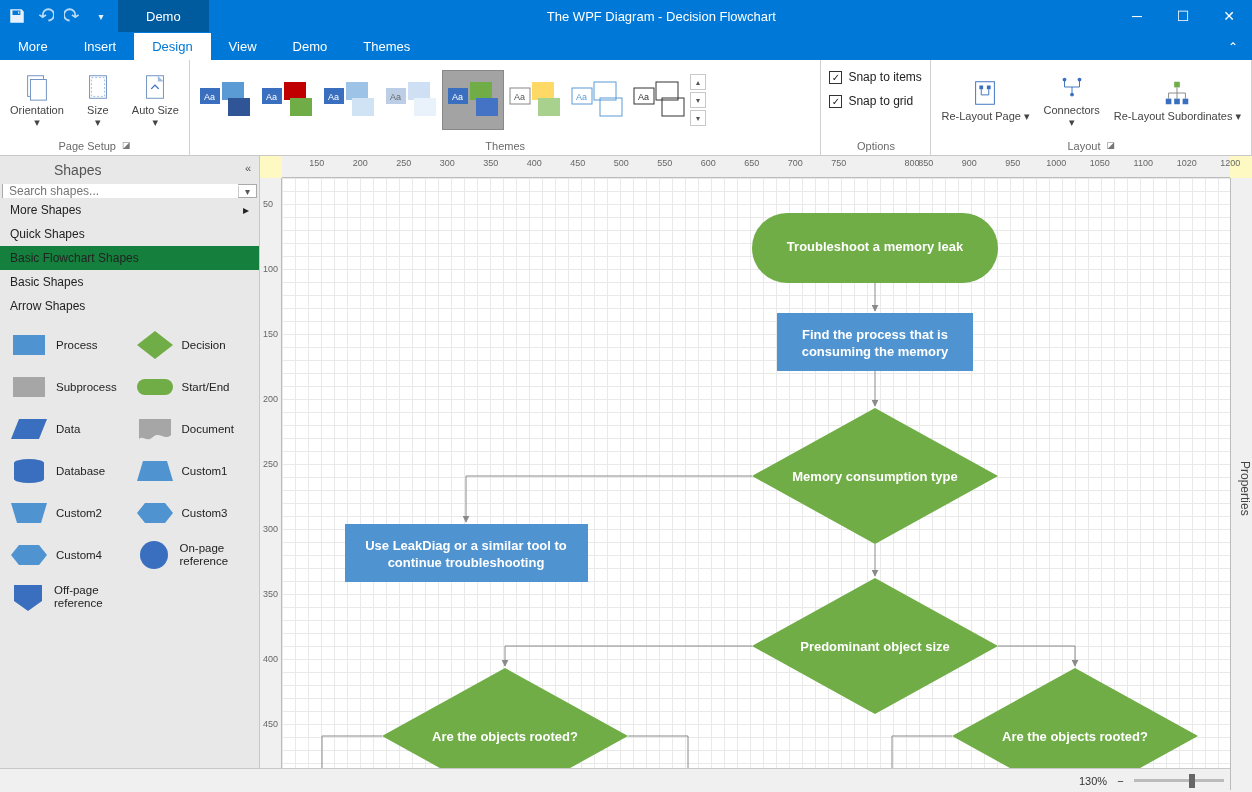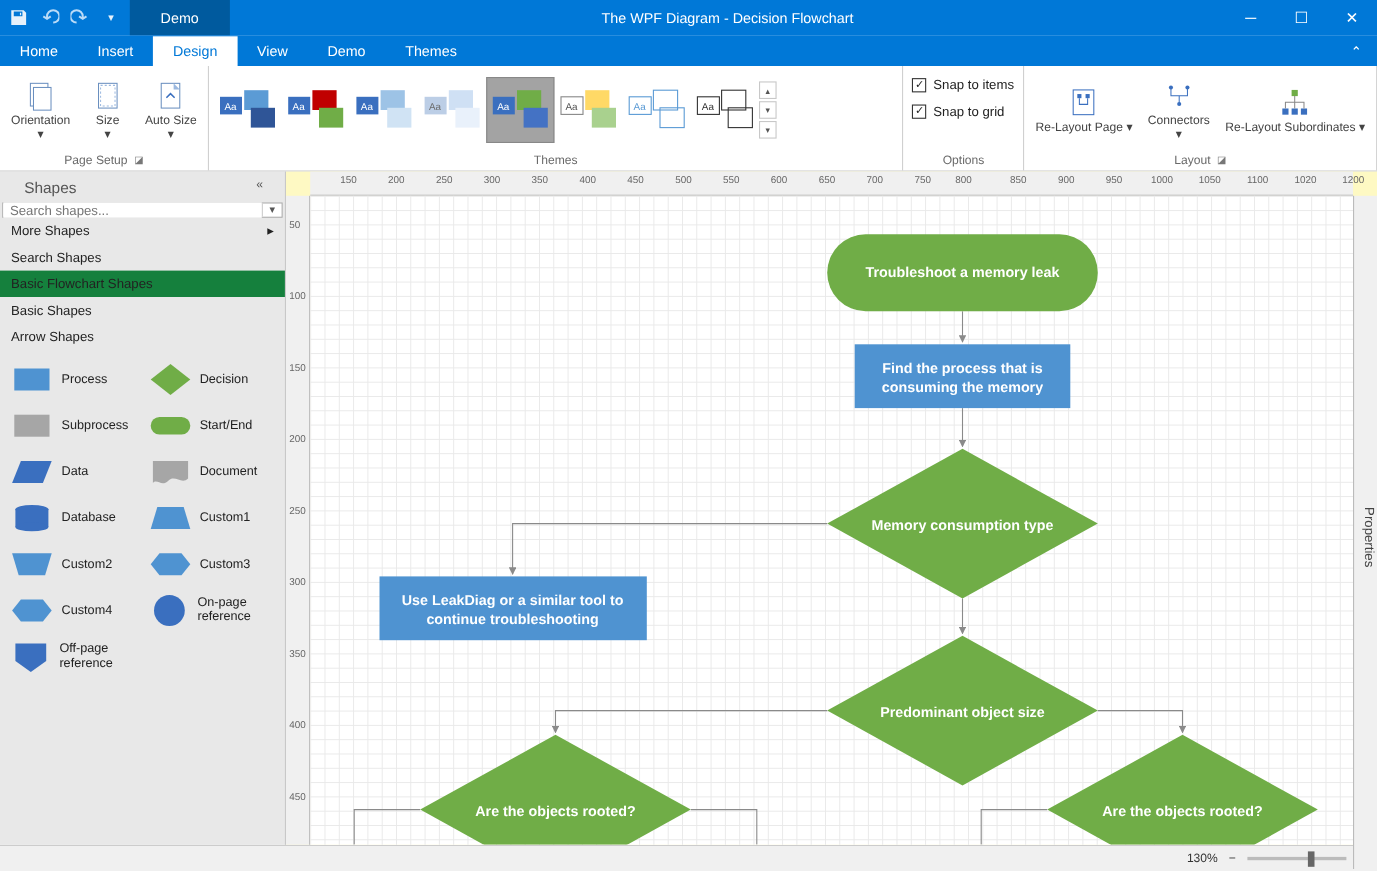--- a/index.html
+++ b/index.html
@@ -36,21 +36,21 @@
 .theme-more { width:18px; display:flex; flex-direction:column; justify-content:center; gap:2px; background:#fff; }
 .theme-more div { width:16px; height:16px; border:1px solid #c8c8c8; display:flex; align-items:center; justify-content:center; font-size:8px; color:#555; }
 .chkbox { display:flex; align-items:center; gap:6px; padding:2px 0; font-size:12px; color:#222; }
 .chkbox .box { width:13px; height:13px; border:1px solid #333; background:#fff; display:flex; align-items:center; justify-content:center; font-size:10px; color:#222; }
 
 
 .workarea { display:flex; height:612px; }
 
 
 .shapes { width:260px; background:#e8e8e8; border-right:1px solid #c8c8c8; display:flex; flex-direction:column; }
-.shapes-hdr { display:flex; justify-content:space-between; padding:6px 22px; font-size:14px; color:#555; }
+.shapes-hdr { display:flex; justify-content:space-between; padding:6px 10px; font-size:14px; color:#555;margin-left:44px; }
 .shapes-hdr .coll { font-size:11px; letter-spacing:-2px; color:#555; }
 .searchwrap { display:flex; align-items:center; border:1px solid #aaa; background:#fff; margin:0 2px; height:14px; }
 .searchwrap input { flex:1; border:none; outline:none; padding:0 6px; font-size:12px; color:#666; }
 .searchwrap .dd { width:18px; text-align:center; color:#555; font-size:10px; border-left:1px solid #ccc; }
 .cat { display:flex; align-items:center; justify-content:space-between; padding:5px 10px; font-size:12px; color:#222; cursor:pointer; }
 .cat.active { background:#15803d; }
 .shape-grid { display:grid; grid-template-columns:1fr 1fr; gap:0; padding:6px 4px; overflow:auto; }
 .shape-item { display:flex; align-items:center; gap:6px; padding:4px 4px; font-size:12px; color:#222; }
 .shape-item .ico { width:42px; height:34px; display:flex; align-items:center; justify-content:center; }
 .shape-item .ico svg { width:40px; height:32px; }
@@ -101,21 +101,21 @@
   <div class="tab-demo">Demo</div>
   <div class="title-text">The WPF Diagram - Decision Flowchart</div>
   <div class="winctrls">
     <div>─</div>
     <div>☐</div>
     <div>✕</div>
   </div>
 </div>
 
 <div class="ribtabs">
-  <div class="tab">Home</div>
+  <div class="tab">More</div>
   <div class="tab">Insert</div>
   <div class="tab active">Design</div>
   <div class="tab">View</div>
   <div class="tab">Demo</div>
   <div class="tab">Themes</div>
   <div class="spacer"></div>
   <div class="coll">⌃</div>
 </div>
 
 <div class="ribbon">
@@ -290,21 +290,21 @@
     </div>
     <div class="searchwrap">
       <input placeholder="Search shapes..." style="">
       <div class="dd">▾</div>
     </div>
     <div class="cat">
         <span>More Shapes</span>
         <span>▸</span>
       </div>
     <div class="cat">
-        <span>Search Shapes</span>
+        <span>Quick Shapes</span>
       </div>
     <div class="cat active">
         <span>Basic Flowchart Shapes</span>
       </div>
     <div class="cat">
         <span>Basic Shapes</span>
       </div>
     <div class="cat">
         <span>Arrow Shapes</span>
       </div>
@@ -426,21 +426,21 @@
         <div class="tick" style="left: 165.3px;">300</div>
         <div class="tick" style="left: 208.8px;">350</div>
         <div class="tick" style="left: 252.3px;">400</div>
         <div class="tick" style="left: 295.8px;">450</div>
         <div class="tick" style="left: 339.3px;">500</div>
         <div class="tick" style="left: 382.8px;">550</div>
         <div class="tick" style="left: 426.3px;">600</div>
         <div class="tick" style="left: 469.8px;">650</div>
         <div class="tick" style="left: 513.3px;">700</div>
         <div class="tick" style="left: 556.8px;">750</div>
-        <div class="tick" style="left: 594px;">800</div>
+        <div class="tick" style="left: 630px;">800</div>
         <div class="tick" style="left: 643.8px;">850</div>
         <div class="tick" style="left: 687.3px;">900</div>
         <div class="tick" style="left: 730.8px;">950</div>
         <div class="tick" style="left: 774.3px;">1000</div>
         <div class="tick" style="left: 817.8px;">1050</div>
         <div class="tick" style="left: 861.3px;">1100</div>
         <div class="tick" style="left: 904.8px;">1020</div>
         <div class="tick" style="left: 948.3px;">1200</div>
       </div>
     <div class="ruler-v" id="ruler-v">

